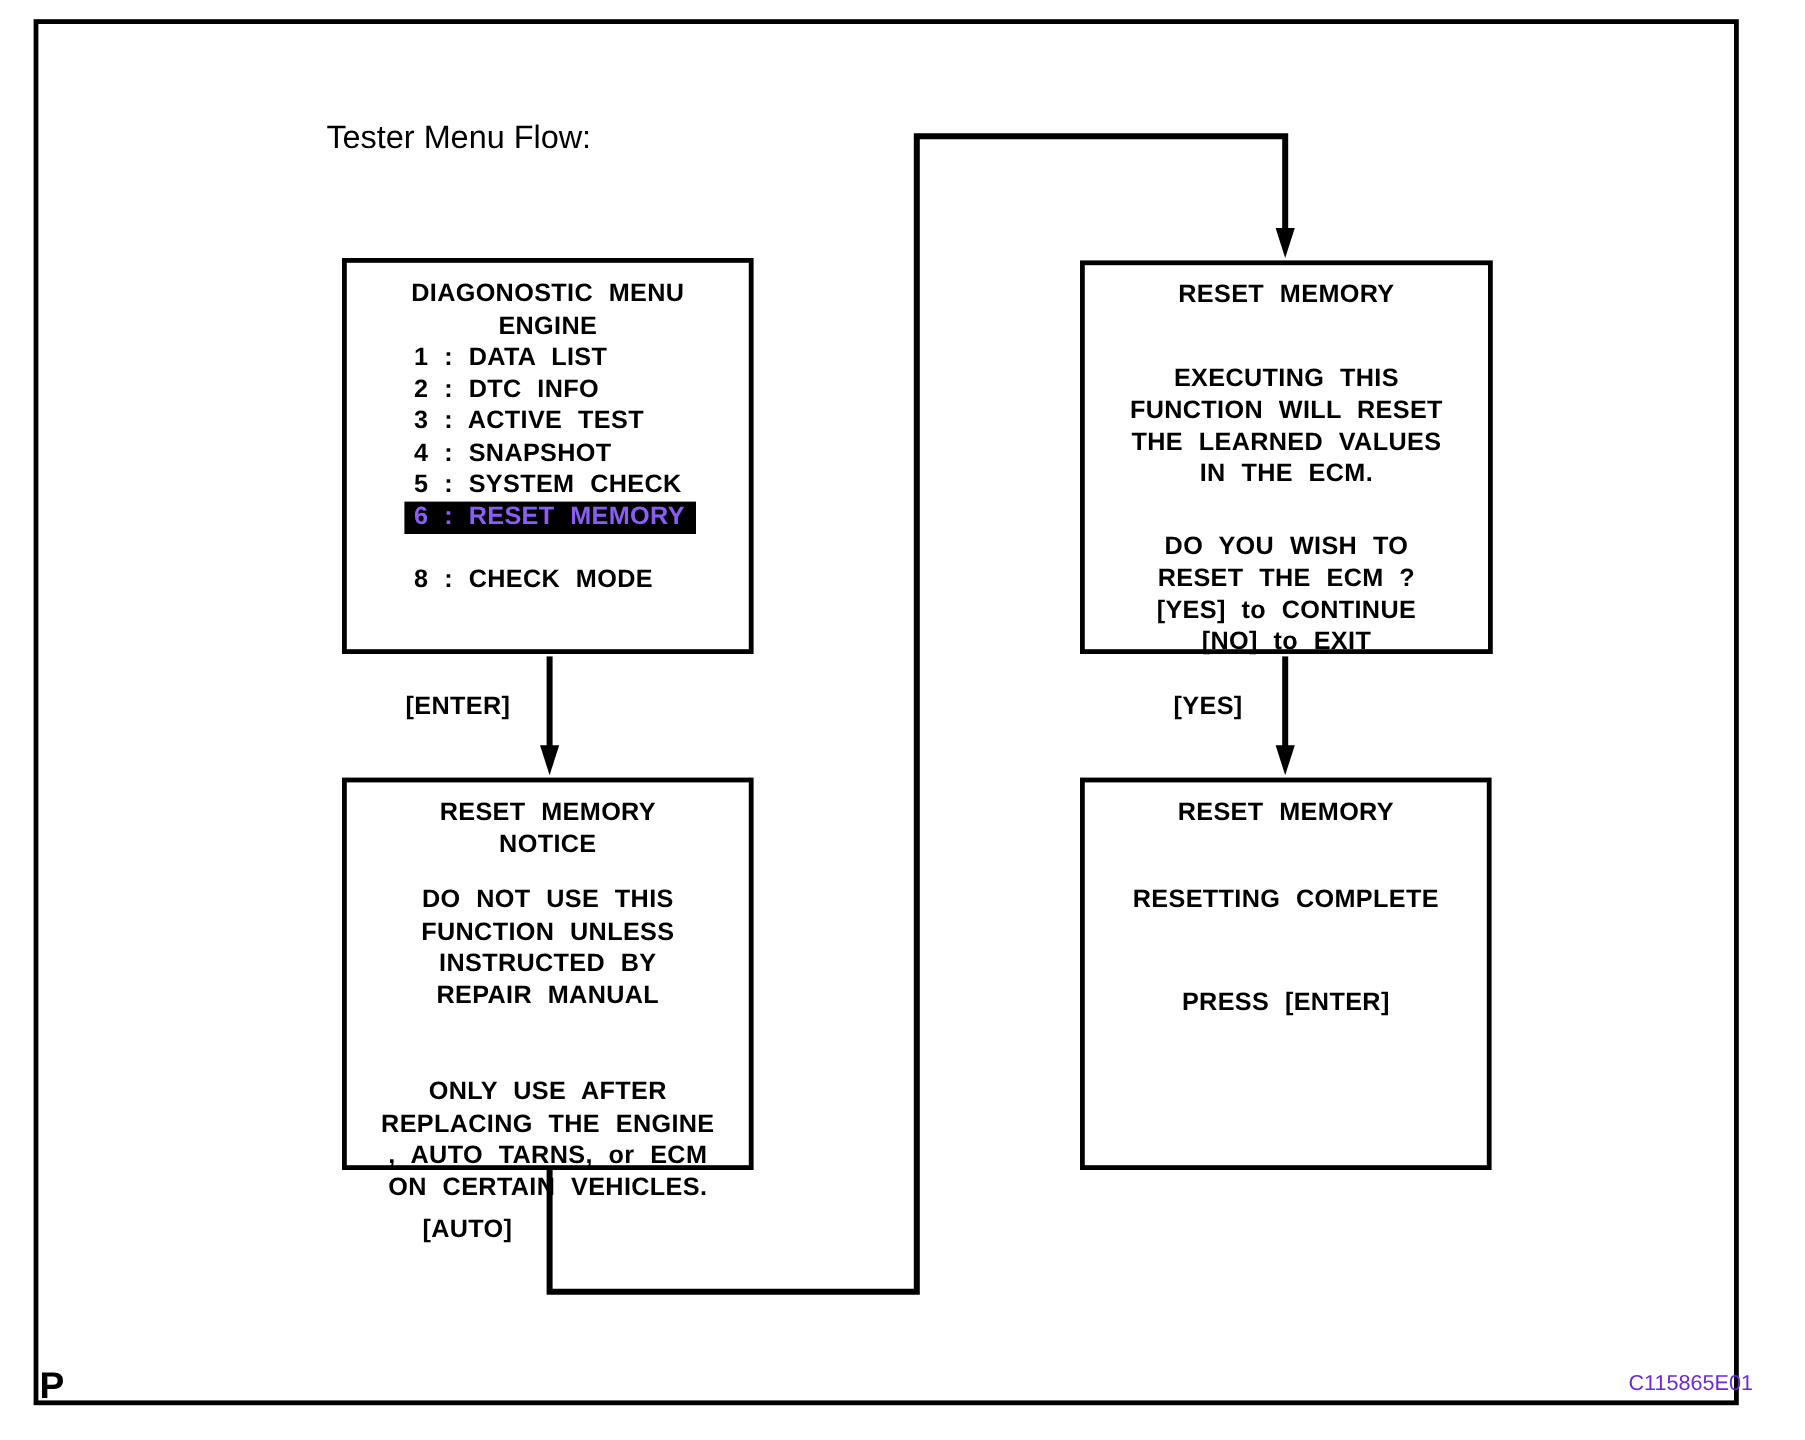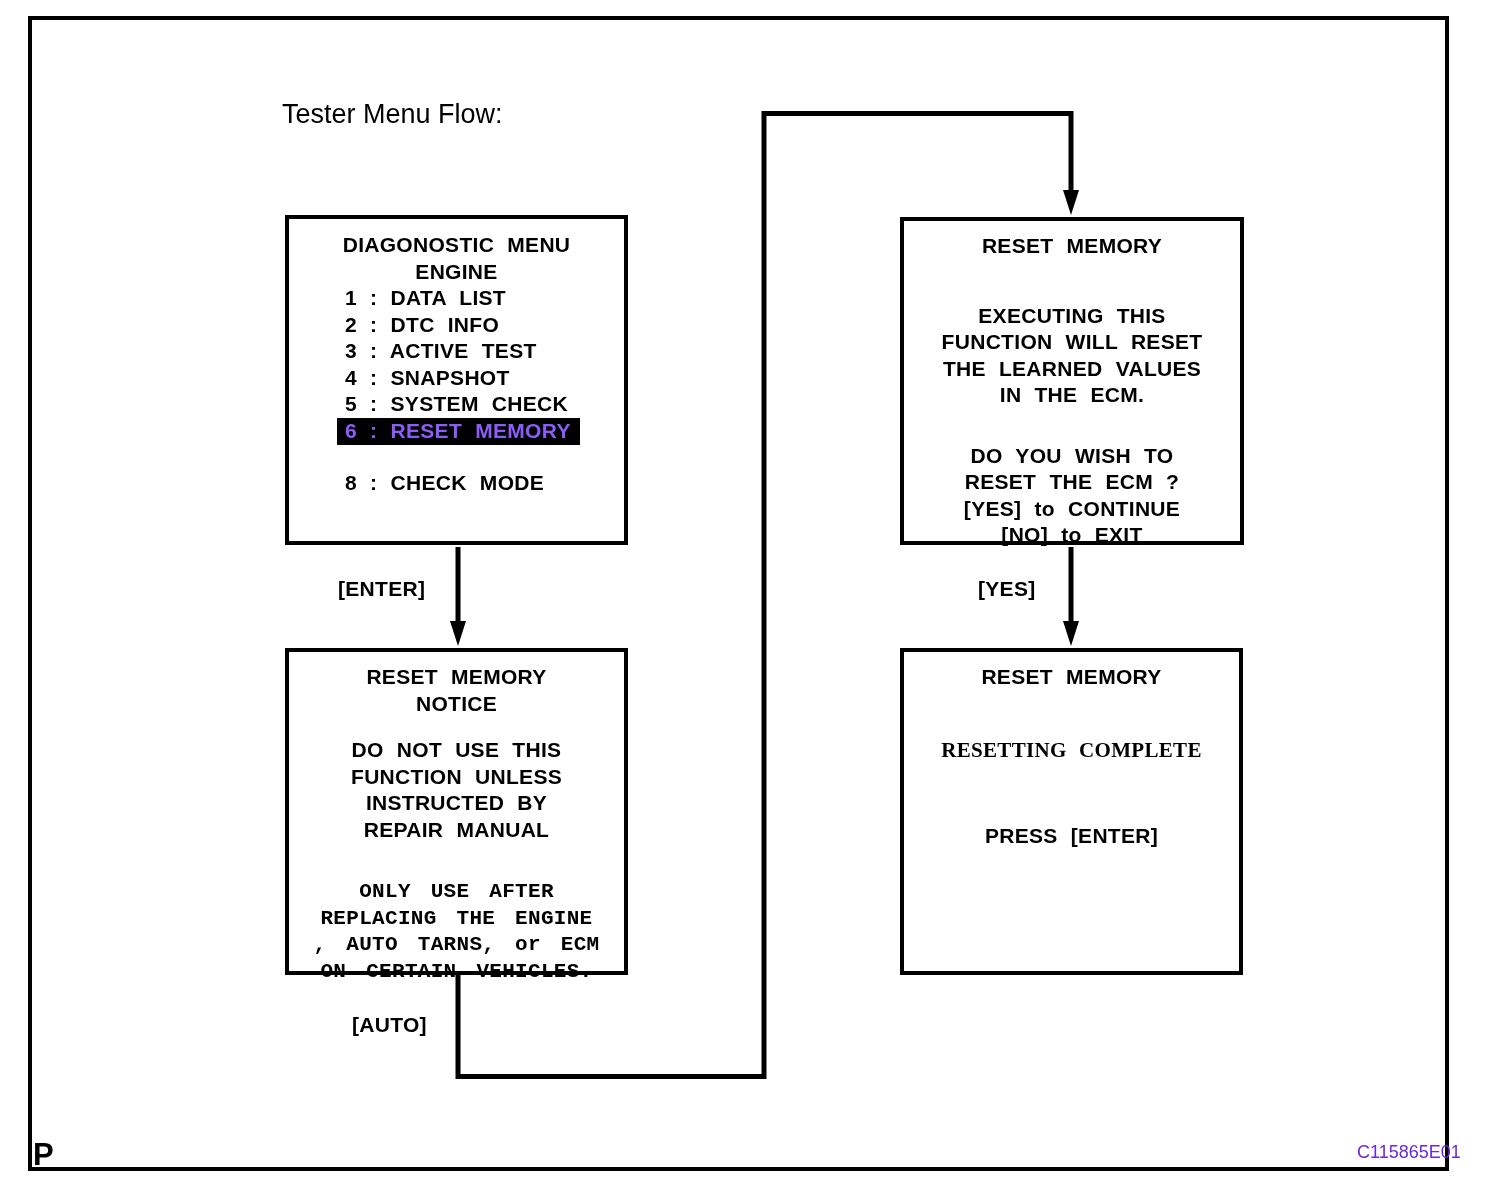--- a/index.html
+++ b/index.html
@@ -20,21 +20,21 @@
     position: absolute;
     left: 28px;
     top: 16px;
     width: 1421px;
     height: 1155px;
     border: 4px solid #000000;
     box-sizing: border-box;
   }
   .diagram-title {
     position: absolute;
-    left: 282px;
+    left: 272px;
     top: 99px;
     font-size: 27px;
     font-weight: 400;
     letter-spacing: 0px;
     white-space: nowrap;
   }
   .screen-box {
     position: absolute;
     box-sizing: border-box;
     border: 4px solid #000000;
@@ -64,22 +64,22 @@
   .hl {
     display: inline-block;
     background: #000000;
     color: #8b5cf6;
     padding: 0 9px 1px 8px;
     margin-left: -8px;
   }
   #box-confirm .para-1 { margin-top: 43px; }
   #box-confirm .para-2 { margin-top: 34px; }
   #box-notice  .para-1 { margin-top: 20px; }
-  #box-notice  .para-2 { margin-top: 36px; font-family: Liberation Mono, monospace; }
-  #box-complete .status-line { margin-top: 46px; font-family: Liberation Serif, serif; }
+  #box-notice  .para-2 { margin-top: 54px; }
+  #box-complete .status-line { margin-top: 46px; }
   #box-complete .prompt-line { margin-top: 60px; }
 
   .flow-label {
     position: absolute;
     font-size: 21px;
     font-weight: 700;
     letter-spacing: 0.3px;
     white-space: nowrap;
   }
   #label-enter { left: 338px; top: 577px; }

